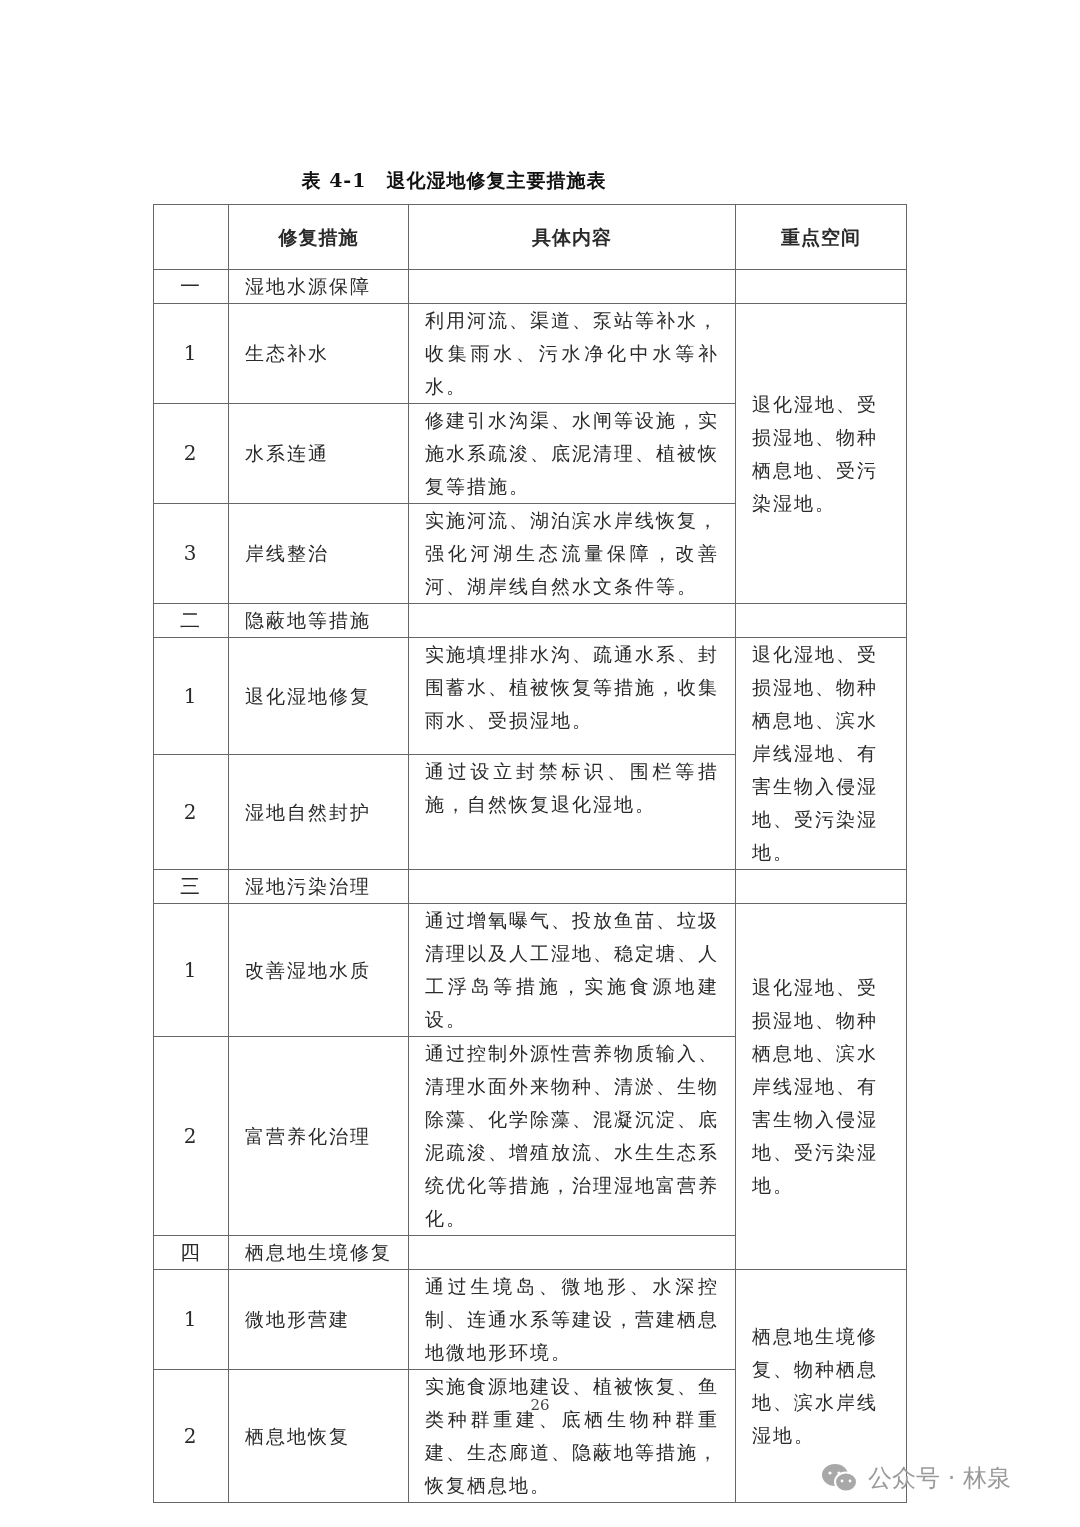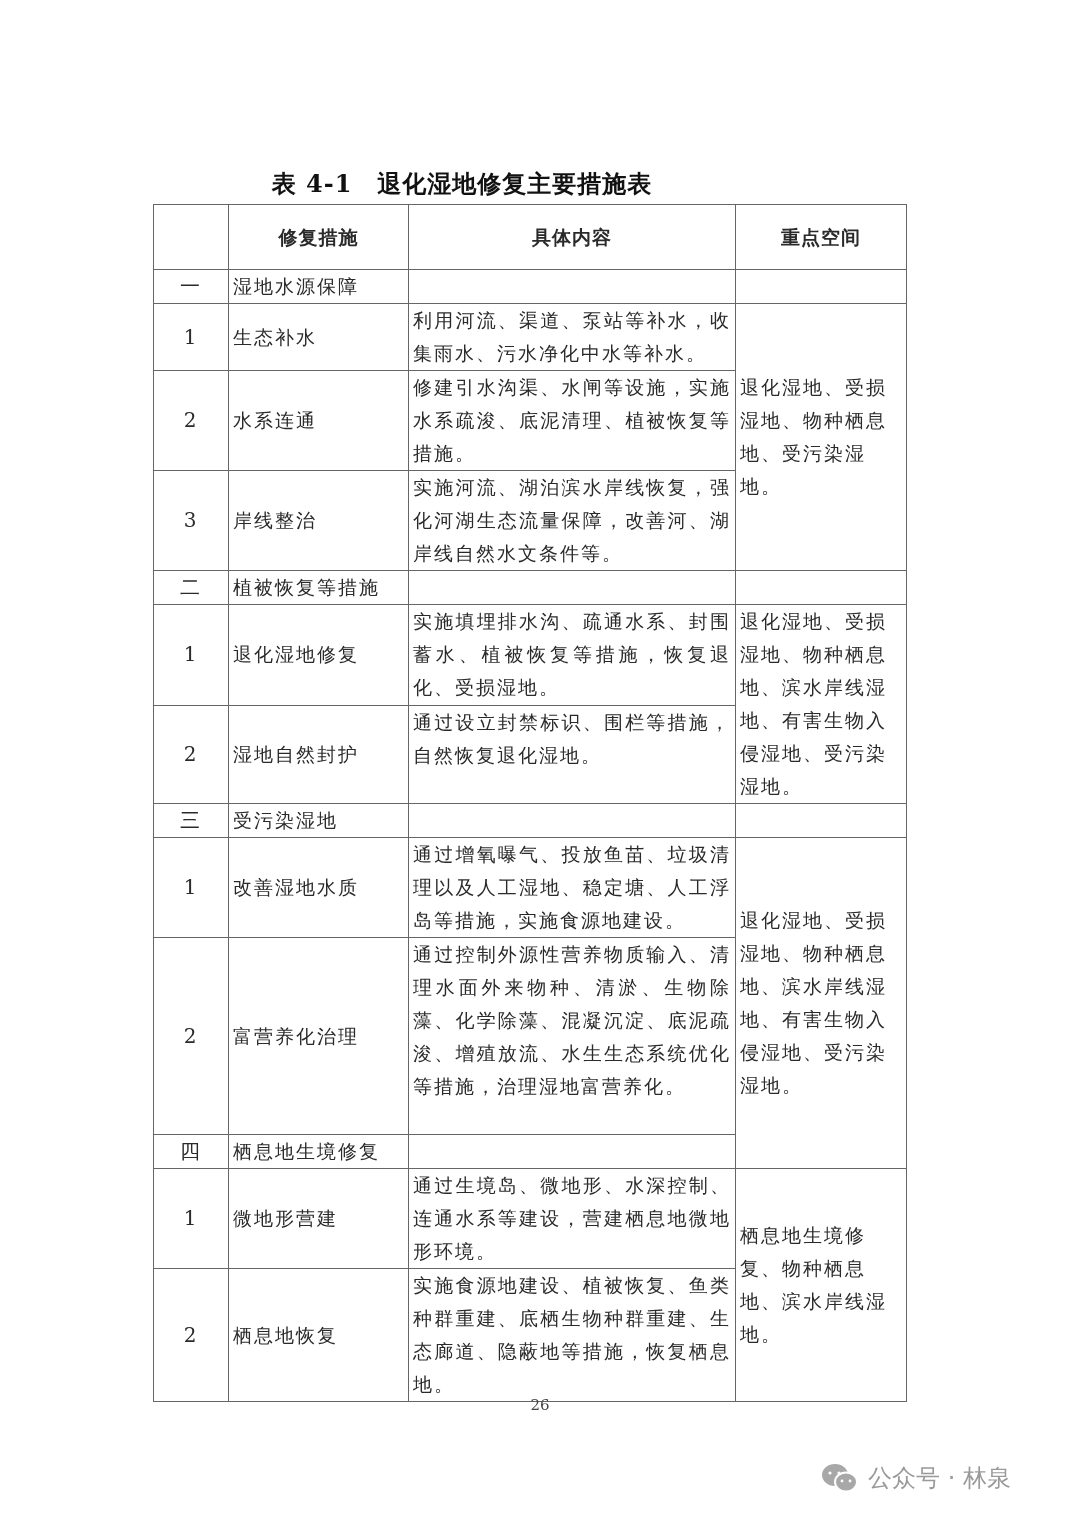--- a/index.html
+++ b/index.html
@@ -1,22 +1,22 @@
 <!DOCTYPE html>
 <html><head>
 <meta charset="utf-8">
 <style>
   html, body { margin:0; padding:0; }
   body { width:1080px; height:1527px; background:#ffffff; position:relative; overflow:hidden;
          font-family:"DejaVu Serif","Liberation Serif",serif; color:#222; }
-  .title { position:absolute; top:168px; left:12px; width:900px; text-align:center;
-           font-size:24px; font-weight:bold; letter-spacing:1px; color:#111; }
+  .title { position:absolute; top:168px; left:4px; width:900px; text-align:center;
+           font-size:19px; font-weight:bold; letter-spacing:1px; color:#111; }
   table.t { position:absolute; left:153px; top:204px; border-collapse:collapse; table-layout:fixed;
             width:753px; }
-  table.t td { border:1px solid #666; padding:0 4px; font-size:19px; line-height:33px;
+  table.t td { border:1px solid #666; padding:0 16px; font-size:19px; line-height:33px;
                vertical-align:middle; letter-spacing:2px; color:#2a2a2a; }
   table.t td.c-no { text-align:center; padding:0; font-size:20px; }
   table.t td.c-content { vertical-align:top; padding-top:0; text-align:justify;margin-top:12px; }
   table.t td.c-space { vertical-align:middle;font-family:Liberation Serif, serif; }
   table.t tr.hdr td { text-align:center; font-weight:bold; height:64px; letter-spacing:1px; }
   table.t tr.sec td { height:32px; }
   .page-no { position:absolute; top:1396px; left:0; width:1080px; text-align:center; font-size:15px; color:#444; }
   .wm { position:absolute; top:1462px; left:820px; display:flex; align-items:flex-start; gap:8px;
         font-family:"DejaVu Sans","Liberation Sans",sans-serif; font-size:24px; color:#9a9a9a; }
   .wm svg { width:40px; height:32px; }
@@ -59,39 +59,39 @@
     <td class="c-content">修建引水沟渠、水闸等设施，实施水系疏浚、底泥清理、植被恢复等措施。</td>
   </tr>
   <tr style="height:99px">
     <td class="c-no">3</td>
     <td>岸线整治</td>
     <td class="c-content">实施河流、湖泊滨水岸线恢复，强化河湖生态流量保障，改善河、湖岸线自然水文条件等。</td>
   </tr>
 
   <tr class="sec">
     <td class="c-no">二</td>
-    <td>植被恢复等措施</td>
+    <td>隐蔽地等措施</td>
     <td></td>
     <td></td>
   </tr>
   <tr style="height:99px">
     <td class="c-no">1</td>
     <td>退化湿地修复</td>
-    <td class="c-content">实施填埋排水沟、疏通水系、封围蓄水、植被恢复等措施，恢复退化、受损湿地。</td>
+    <td class="c-content">实施填埋排水沟、疏通水系、封围蓄水、植被恢复等措施，收集雨水、受损湿地。</td>
     <td class="c-space" rowspan="2">退化湿地、受损湿地、物种栖息地、滨水岸线湿地、有害生物入侵湿地、受污染湿地。</td>
   </tr>
   <tr style="height:98px">
     <td class="c-no">2</td>
     <td>湿地自然封护</td>
     <td class="c-content">通过设立封禁标识、围栏等措施，自然恢复退化湿地。</td>
   </tr>
 
   <tr class="sec">
     <td class="c-no">三</td>
-    <td>受污染湿地</td>
+    <td>湿地污染治理</td>
     <td></td>
     <td></td>
   </tr>
   <tr style="height:99px">
     <td class="c-no">1</td>
     <td>改善湿地水质</td>
     <td class="c-content">通过增氧曝气、投放鱼苗、垃圾清理以及人工湿地、稳定塘、人工浮岛等措施，实施食源地建设。</td>
     <td class="c-space" rowspan="3">退化湿地、受损湿地、物种栖息地、滨水岸线湿地、有害生物入侵湿地、受污染湿地。</td>
   </tr>
   <tr style="height:197px">

